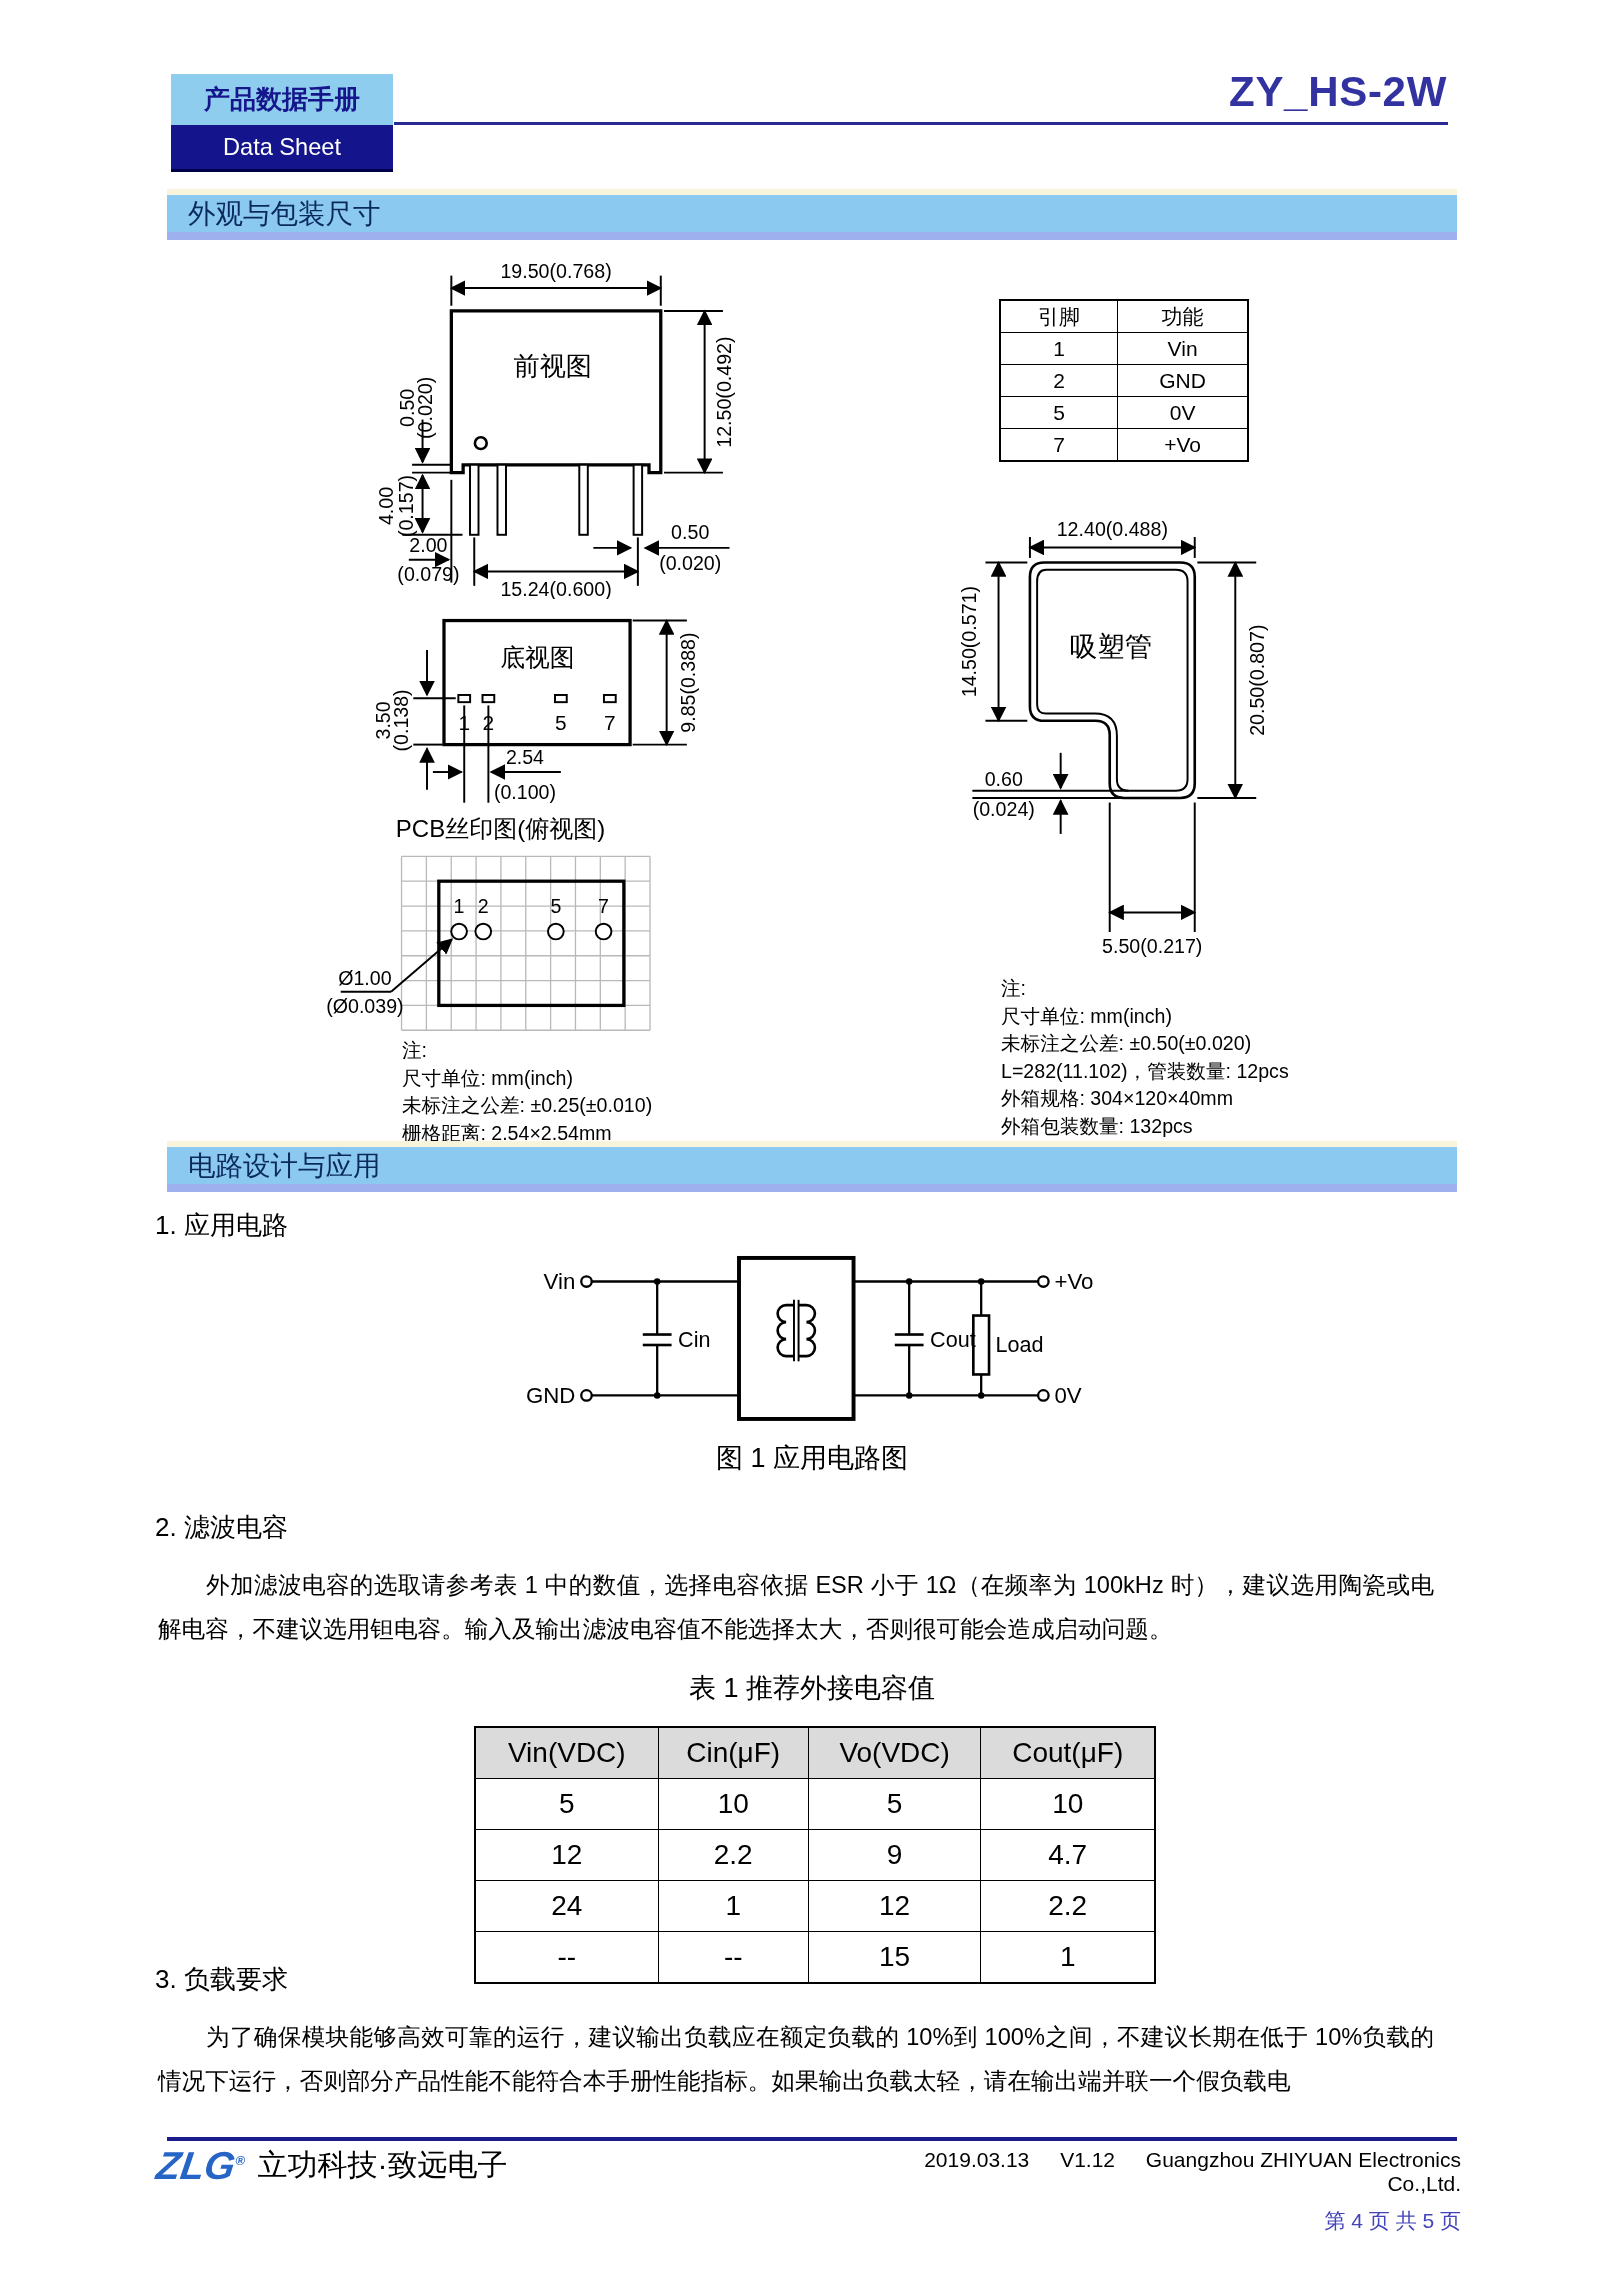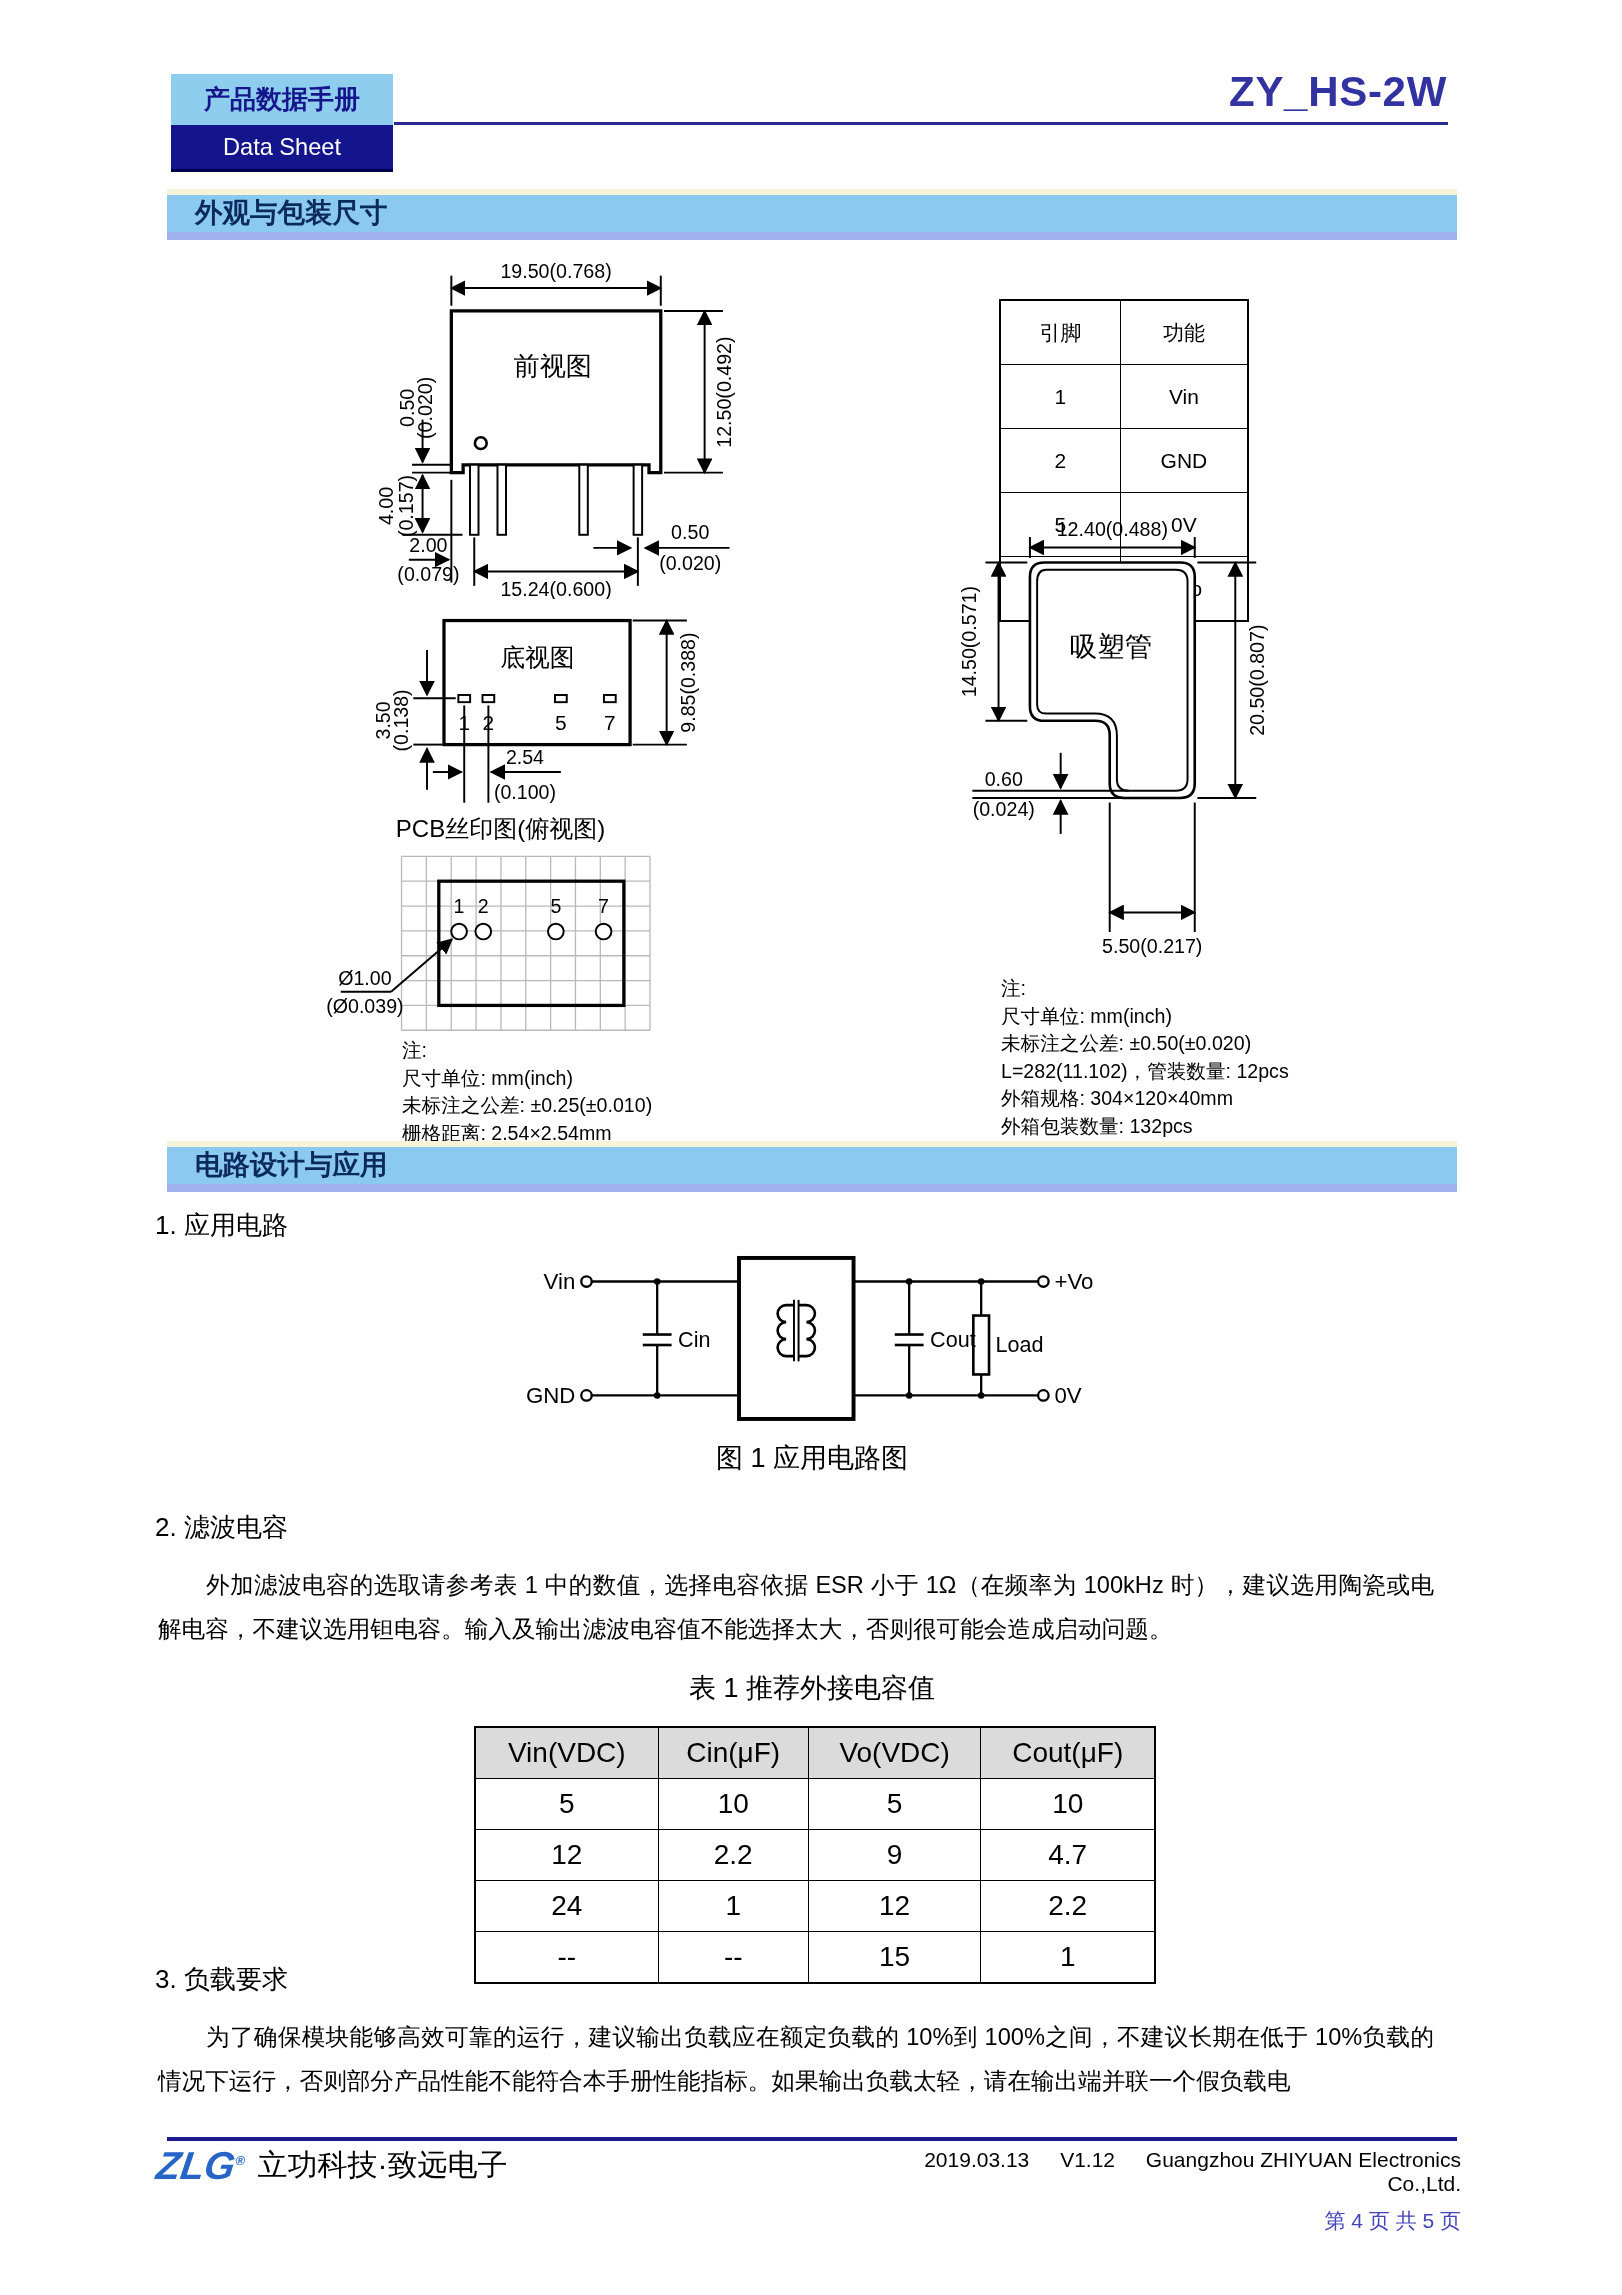--- a/index.html
+++ b/index.html
@@ -14,25 +14,25 @@
             font-size:26px;font-weight:700;display:flex;align-items:center;justify-content:center}
   .badge-en{left:171px;top:125px;width:222px;height:44px;background:#14148C;color:#fff;
             font-size:23.6px;display:flex;align-items:center;justify-content:center;border-bottom:3.3px solid #00004a}
   .model{left:916px;top:68px;width:531px;text-align:right;font-size:42px;font-weight:700;color:#3232A0;letter-spacing:0.7px}
   .hrule{left:394px;top:122px;width:1054px;height:3.3px;background:#2A2A94}
   .series{left:785px;top:133px;width:662px;text-align:right;font-size:21.6px;color:#3A3AA6}
   
   .band{left:167px;width:1290px}
   .band .cream{height:5.9px;background:#F8F4DC}
   .band .main{height:37px;background:#8CC9F0;border-bottom:8.5px solid #9FB0EE;display:flex;
-              align-items:center;padding-left:28px;font-size:27.5px;font-weight:700;color:#0A2A5E}
+              align-items:flex-end;padding-left:21px;font-size:27.5px;font-weight:400;color:#0A2A5E}
   
   table{border-collapse:collapse}
   .ptable{width:250px;border:2px solid #000}
-  .ptable td{border:1.3px solid #000;text-align:center;font-size:21px;height:31px;padding:16px}
+  .ptable td{border:1.3px solid #000;text-align:center;font-size:21px;height:31px;padding:0}
   .ctable{width:682px;border:2px solid #000}
   .ctable td{border:1.3px solid #000;text-align:center;font-size:28px;height:34px;padding:8px}
   .ctable tr.hd td{background:#DBDBDB}
   
   .notes{font-size:19.6px;line-height:27.5px;white-space:nowrap}
   .hsec{font-size:26px}
   .para{left:158px;width:1276px;font-size:23.6px;line-height:44px;text-align:justify;text-indent:48px}
   .cap{left:167px;width:1290px;text-align:center;font-size:27px}
   .pcbtitle{left:363px;top:813px;width:275px;text-align:center;font-size:24px}
   

